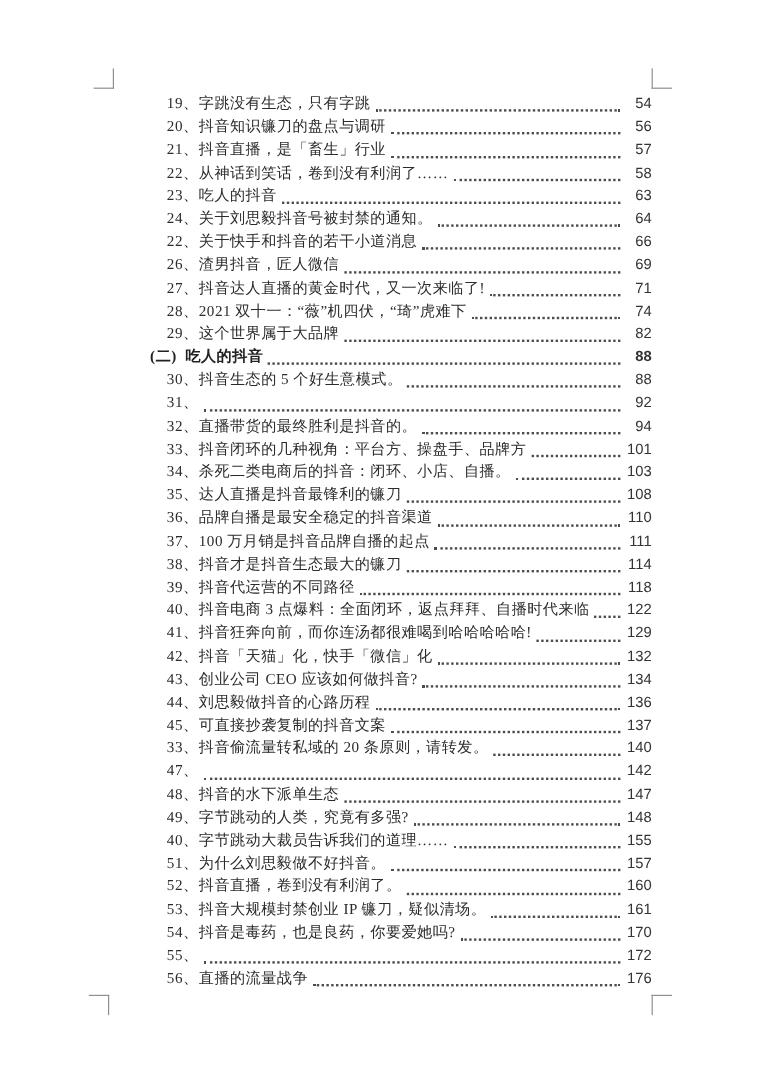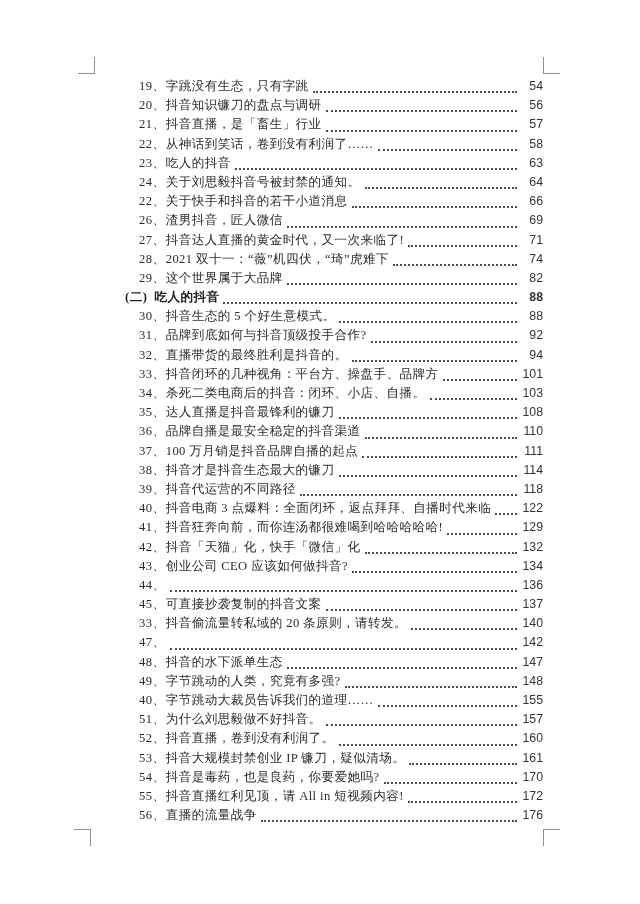--- a/index.html
+++ b/index.html
@@ -154,21 +154,20 @@
         <span class="toc-page">88</span>
       </div>
       <div class="toc-row item">
         <span class="toc-num">30、</span>
         <span class="toc-title">抖音生态的 5 个好生意模式。</span>
         <span class="toc-leader"></span>
         <span class="toc-page">88</span>
       </div>
       <div class="toc-row item">
         <span class="toc-num">31、</span>
-        <span class="toc-title">品牌到底如何与抖音顶级投手合作?</span>
         <span class="toc-leader"></span>
         <span class="toc-page">92</span>
       </div>
       <div class="toc-row item">
         <span class="toc-num">32、</span>
         <span class="toc-title">直播带货的最终胜利是抖音的。</span>
         <span class="toc-leader"></span>
         <span class="toc-page">94</span>
       </div>
       <div class="toc-row item">
@@ -232,20 +231,21 @@
         <span class="toc-page">132</span>
       </div>
       <div class="toc-row item">
         <span class="toc-num">43、</span>
         <span class="toc-title">创业公司 CEO 应该如何做抖音?</span>
         <span class="toc-leader"></span>
         <span class="toc-page">134</span>
       </div>
       <div class="toc-row item">
         <span class="toc-num">44、</span>
+        <span class="toc-title">刘思毅做抖音的心路历程</span>
         <span class="toc-leader"></span>
         <span class="toc-page">136</span>
       </div>
       <div class="toc-row item">
         <span class="toc-num">45、</span>
         <span class="toc-title">可直接抄袭复制的抖音文案</span>
         <span class="toc-leader"></span>
         <span class="toc-page">137</span>
       </div>
       <div class="toc-row item">
@@ -296,21 +296,20 @@
         <span class="toc-page">161</span>
       </div>
       <div class="toc-row item">
         <span class="toc-num">54、</span>
         <span class="toc-title">抖音是毒药，也是良药，你要爱她吗?</span>
         <span class="toc-leader"></span>
         <span class="toc-page">170</span>
       </div>
       <div class="toc-row item">
         <span class="toc-num">55、</span>
-        <span class="toc-title">抖音直播红利见顶，请 All in 短视频内容!</span>
         <span class="toc-leader"></span>
         <span class="toc-page">172</span>
       </div>
       <div class="toc-row item">
         <span class="toc-num">56、</span>
         <span class="toc-title">直播的流量战争</span>
         <span class="toc-leader"></span>
         <span class="toc-page">176</span>
       </div>
     </div>

